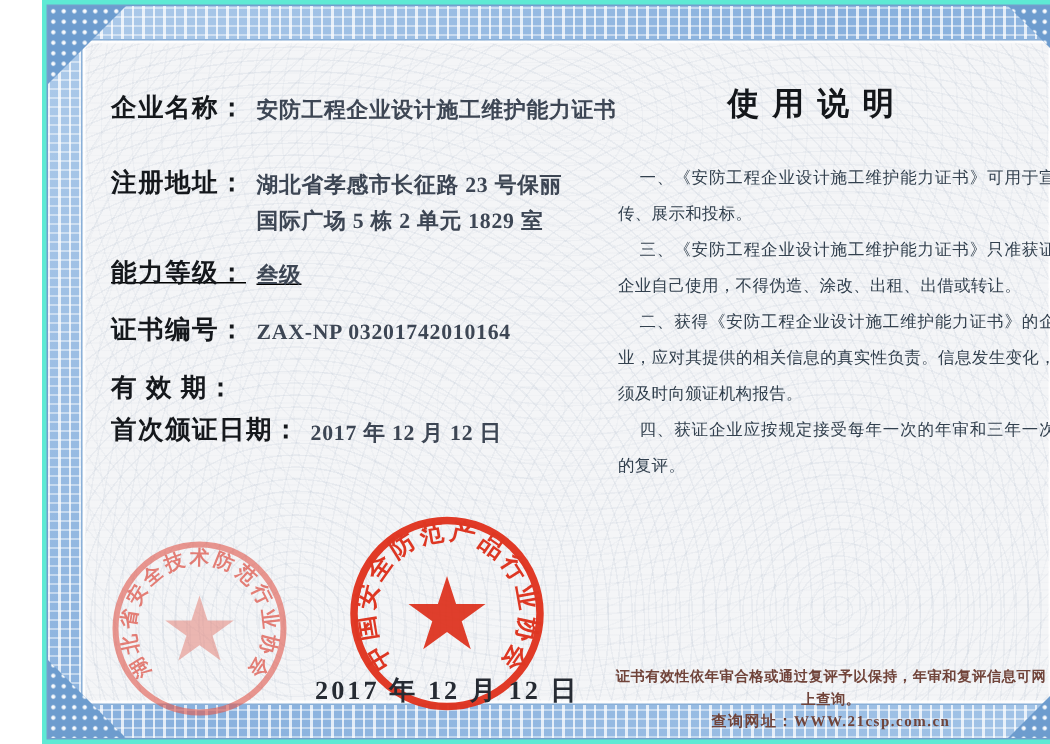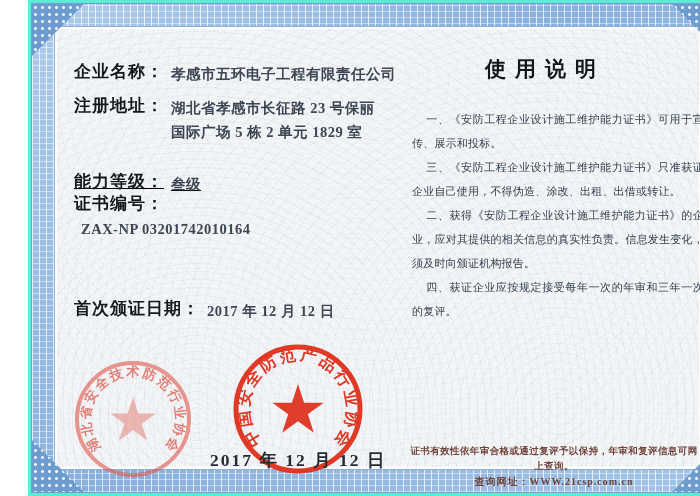--- a/index.html
+++ b/index.html
@@ -46,22 +46,22 @@
   
   .field-row { position: absolute; left: 46px; display: flex; align-items: flex-start; z-index: 3; }
   .field-row .lab {
     font-weight: bold; font-size: 17px; color: #15181c;
     letter-spacing: 1px; white-space: nowrap; flex: 0 0 auto;
   }
   .field-row .val {
     font-size: 14.5px; color: #3d4654; margin-left: 7px; padding-top: 2px;
     white-space: pre-line; line-height: 24px; letter-spacing: 0.5px; font-weight: 600;
   }
-  .r1 { top: 60px; }  .r2 { top: 94px; } .r3 { top: 170px; text-decoration: underline; }
-  .r4 { top: 192px; flex-direction: column; } .r5 { top: 247px; } .r6 { top: 297px; }
+  .r1 { top: 60px; }  .r2 { top: 110px; } .r3 { top: 170px; text-decoration: underline; }
+  .r4 { top: 208px; } .r5 { top: 247px; } .r6 { top: 275px; }
 
   
   .right-col { position: absolute; left: 384px; top: 55px; width: 292px; z-index: 3; }
   .instr-title {
     text-align: center; font-size: 21px; font-weight: bold; color: #14171b;
     letter-spacing: 9px; padding-right: 26px; margin: 0 0 24px 0;
   }
   .instr-p {
     margin: 0; font-size: 11px; line-height: 24px; color: #32404e;
     text-align: justify; text-indent: 1.3em; letter-spacing: 0.2px;
@@ -90,36 +90,37 @@
 <div class="page">
   <div class="band"></div>
   <div class="inner"></div>
   <div class="corner tl"></div>
   <div class="corner tr"></div>
   <div class="corner bl"></div>
   <div class="corner br"></div>
 
   <div class="field-row r1">
     <span class="lab">企业名称：</span>
-    <span class="val">孝感市五环电子工程有限责任公司</span>
+    <span class="val">安防工程企业设计施工维护能力证书</span>
   </div>
   <div class="field-row r2">
     <span class="lab">注册地址：</span>
     <span class="val">湖北省孝感市长征路 23 号保丽
 国际广场 5 栋 2 单元 1829 室</span>
   </div>
   <div class="field-row r3">
     <span class="lab">能力等级：</span>
     <span class="val">叁级</span>
   </div>
   <div class="field-row r4">
     <span class="lab">证书编号：</span>
     <span class="val">ZAX-NP 03201742010164</span>
   </div>
   <div class="field-row r5">
+    <span class="lab">有 效 期：</span>
   </div>
   <div class="field-row r6">
     <span class="lab">首次颁证日期：</span>
     <span class="val">2017 年 12 月 12 日</span>
   </div>
 
   <div class="right-col">
     <h2 class="instr-title">使用说明</h2>
     <p class="instr-p">一、《安防工程企业设计施工维护能力证书》可用于宣传、展示和投标。</p>
     <p class="instr-p">三、《安防工程企业设计施工维护能力证书》只准获证企业自己使用，不得伪造、涂改、出租、出借或转让。</p>

